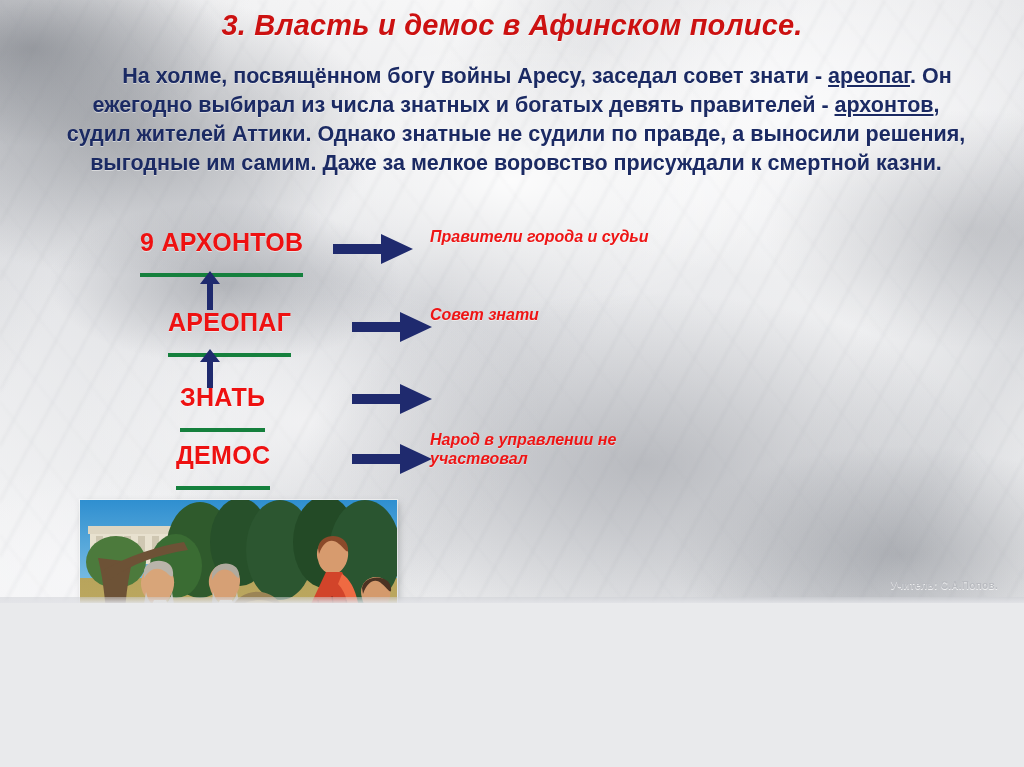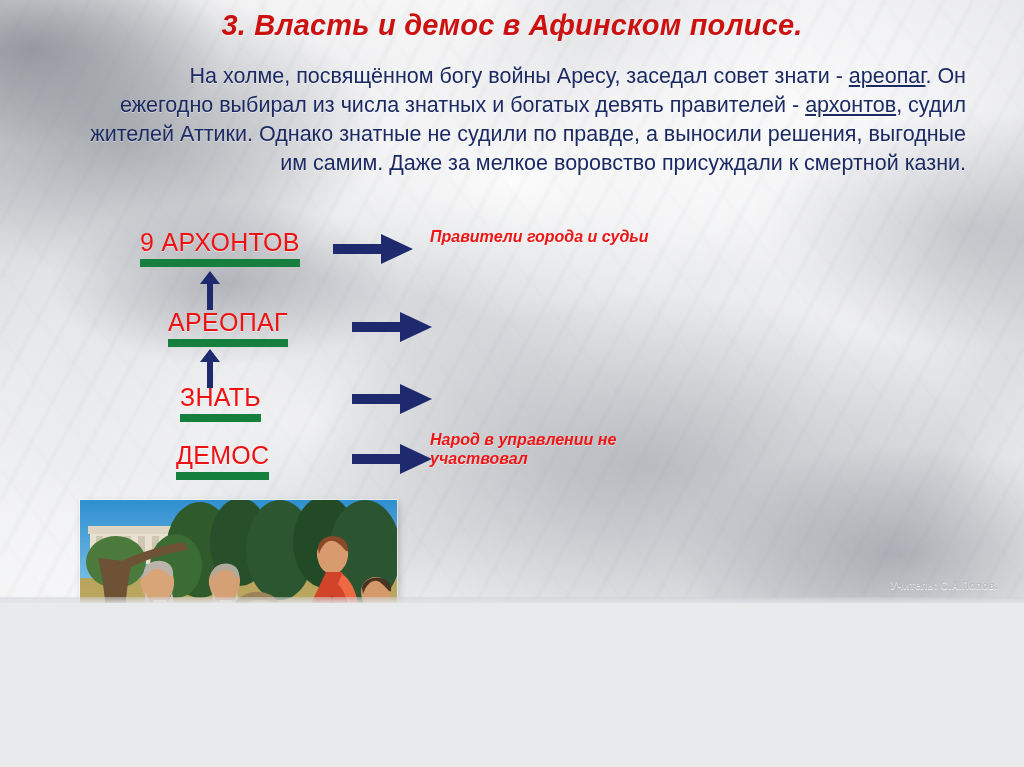--- a/index.html
+++ b/index.html
@@ -47,40 +47,40 @@
     font-size:29px;font-weight:bold;font-style:italic;
     color:#cc1111;
     letter-spacing:.2px;
     text-shadow:0 1px 0 rgba(255,255,255,.6);
     white-space:nowrap;
   }
 
   
   .body-text{
     position:absolute;left:66px;top:62px;width:900px;
-    font-size:21.5px;font-weight:normal;line-height:1.355;
+    font-size:21.5px;font-weight:bold;line-height:1.355;
     color:#1b2a63;
     text-indent:42px;
-    text-align:right;
+    text-align:center;
     text-shadow:0 1px 0 rgba(255,255,255,.45);
   }
   .body-text u{text-decoration:underline;text-underline-offset:2px;}
 
   
   .diagram{position:absolute;left:0;top:226px;width:1024px;height:270px;}
 
   .lvl{position:absolute;}
   .lvl-label{
     display:inline-block;
-    font-size:25px;font-weight:normal;color:#ee1111;
+    font-size:25px;font-weight:bold;color:#ee1111;
     letter-spacing:.3px;
     text-shadow:0 1px 0 rgba(255,255,255,.5);
     white-space:nowrap;
-    padding-bottom:2px;
-    border-bottom:8px solid #15803d;
+    padding-bottom:16px;
+    border-bottom:4px solid #15803d;
   }
 
   
   .uparrow{position:absolute;width:22px;height:40px;}
 
   
   .rarrow{position:absolute;width:82px;height:34px;}
 
   .desc{
     position:absolute;
@@ -138,20 +138,21 @@
     <svg class="uparrow" style="left:199px;top:44px;" viewBox="0 0 22 40">
       <path d="M8 40 V14 H1 L11 1 L21 14 H14 V40 Z" fill="#1f2a6e"></path>
     </svg>
 
     <div class="lvl" style="left:168px;top:82px;">
       <span class="lvl-label">АРЕОПАГ</span>
     </div>
     <svg class="rarrow" style="left:352px;top:84px;" viewBox="0 0 82 34">
       <path d="M0 12 H48 V2 L80 17 L48 32 V22 H0 Z" fill="#1f2a6e"></path>
     </svg>
+    <div class="desc" style="left:430px;top:80px;">Совет знати</div>
 
     <svg class="uparrow" style="left:199px;top:122px;" viewBox="0 0 22 40">
       <path d="M8 40 V14 H1 L11 1 L21 14 H14 V40 Z" fill="#1f2a6e"></path>
     </svg>
 
     <div class="lvl" style="left:180px;top:157px;">
       <span class="lvl-label">ЗНАТЬ</span>
     </div>
     <svg class="rarrow" style="left:352px;top:156px;" viewBox="0 0 82 34">
       <path d="M0 12 H48 V2 L80 17 L48 32 V22 H0 Z" fill="#1f2a6e"></path>

